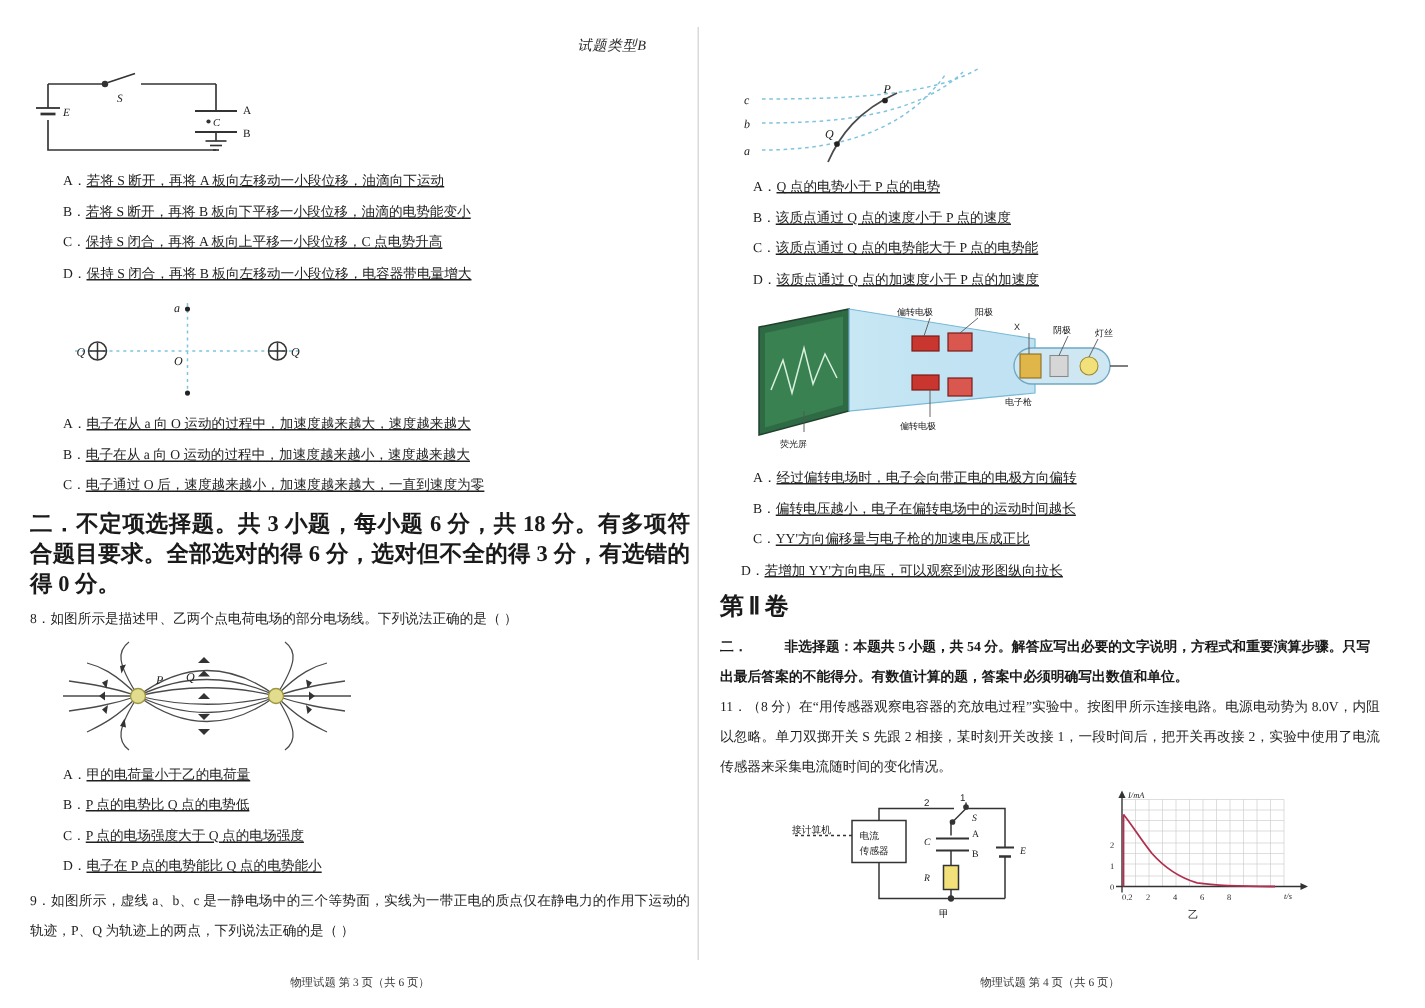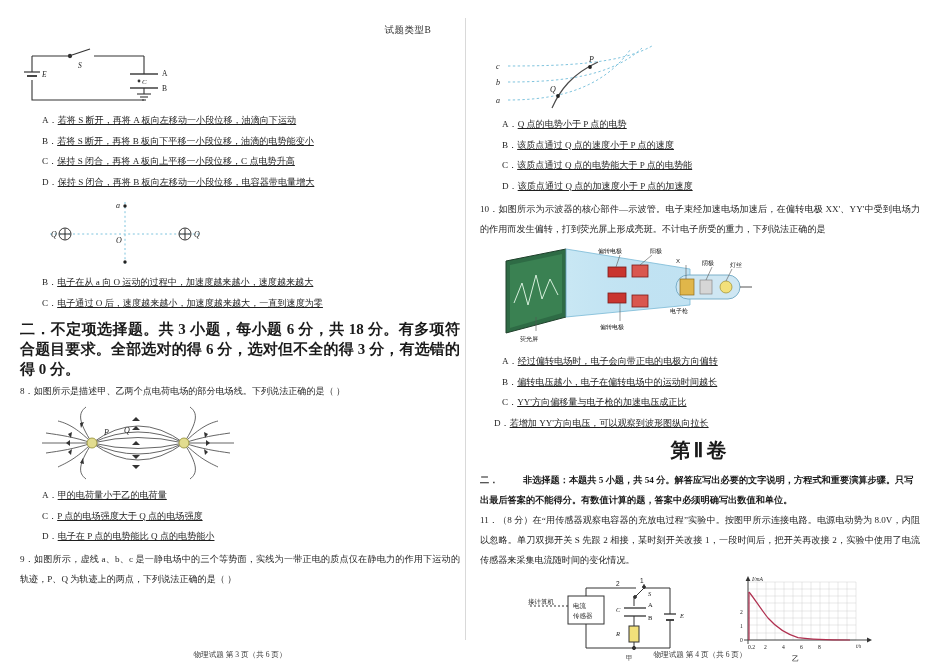--- a/index.html
+++ b/index.html
@@ -2,31 +2,31 @@
 <html><head>
 <meta charset="utf-8">
 <style>
   html,body{margin:0;padding:0;}
   body{
     width:950px;height:672px;background:#fff;
     font-family:"Liberation Serif","DejaVu Serif",serif;
     color:#1a1a1a;overflow:hidden;position:relative;
   }
   .page{position:absolute;top:0;left:0;width:950px;height:672px;}
-  .hdr{position:absolute;top:24px;left:0;width:816px;text-align:center;font-size:9.5px;letter-spacing:.5px;color:#2b2b2b;}
+  .hdr{position:absolute;top:24px;left:0;width:816px;text-align:center;font-size:9.5px;letter-spacing:.5px;color:#2b2b2b;font-style:italic;}
   .col{position:absolute;top:40px;width:440px;height:575px;}
   .colL{left:20px;}
   .colR{left:480px;}
   .divider{position:absolute;top:18px;left:465px;width:0;height:622px;border-left:1px solid #d9d9d9;}
   .q{font-size:9.1px;line-height:20px;text-align:justify;color:#1f1f1f;}
   .opt{font-size:9.1px;line-height:20.5px;padding-left:22px;color:#1f1f1f;text-decoration:underline;}
   .opt .lbl{display:inline-block;min-width:14px;}
   .sec{font-size:15px;line-height:20px;font-weight:bold;text-align:justify;}
   .sec2{font-size:9.2px;line-height:20px;font-weight:bold;}
-  .juan{text-align:center;font-size:20px;font-weight:bold;letter-spacing:3px;margin:4px 0 6px;font-family:"Liberation Serif",serif;}
+  .juan{font-size:16px;font-weight:bold;letter-spacing:3px;margin:4px 0 6px;font-family:"Liberation Serif",serif;}
   .fig{position:relative;margin:4px auto;}
   .ftr{position:absolute;bottom:12px;font-size:7.6px;color:#3a3a3a;width:440px;text-align:center;}
   .ftrL{left:20px;}
   .ftrR{left:480px;}
   svg{display:block;}
   .center{text-align:center;}
 </style>
 </head>
 <body>
 
@@ -86,20 +86,21 @@
         </g>
         <circle cx="105" cy="10" r="1.7" fill="#222"></circle>
         <circle cx="105" cy="66" r="1.7" fill="#222"></circle>
         <text x="31" y="41" font-size="8" font-style="italic" fill="#222" font-family="Liberation Serif, serif">Q</text>
         <text x="174" y="41" font-size="8" font-style="italic" fill="#222" font-family="Liberation Serif, serif">Q</text>
         <text x="96" y="12" font-size="8" font-style="italic" fill="#222" font-family="Liberation Serif, serif">a</text>
         <text x="96" y="47" font-size="8" font-style="italic" fill="#222" font-family="Liberation Serif, serif">O</text>
       </svg>
     </div>
 
+    <div class="opt"><span class="lbl">A．</span><span>电子在从 a 向 O 运动的过程中，加速度越来越大，速度越来越大</span></div>
     <div class="opt"><span class="lbl">B．</span><span>电子在从 a 向 O 运动的过程中，加速度越来越小，速度越来越大</span></div>
     <div class="opt"><span class="lbl">C．</span><span>电子通过 O 后，速度越来越小，加速度越来越大，一直到速度为零</span></div>
 
     <div class="sec" style="margin-top:6px">二．不定项选择题。共 3 小题，每小题 6 分，共 18 分。有多项符合题目要求。全部选对的得 6 分，选对但不全的得 3 分，有选错的得 0 分。</div>
 
     <div class="q" style="margin-top:2px">8．如图所示是描述甲、乙两个点电荷电场的部分电场线。下列说法正确的是（        ）</div>
 
     <div class="fig center">
       <svg width="236" height="76" viewBox="0 0 236 76">
         <g stroke="#4a4a4a" stroke-width="0.85" fill="none">
@@ -140,20 +141,21 @@
           <polygon points="188,47 184,44 185,50"></polygon>
         </g>
         <circle cx="72" cy="38" r="5" fill="#e2dc8f" stroke="#9c9640" stroke-width="0.9"></circle>
         <circle cx="164" cy="38" r="5" fill="#e2dc8f" stroke="#9c9640" stroke-width="0.9"></circle>
         <text x="104" y="28" font-size="8" font-style="italic" fill="#222" font-family="Liberation Serif, serif">Q</text>
         <text x="84" y="30" font-size="8" font-style="italic" fill="#222" font-family="Liberation Serif, serif">P</text>
       </svg>
     </div>
 
     <div class="opt"><span class="lbl">A．</span><span>甲的电荷量小于乙的电荷量</span></div>
+    <div class="opt"><span class="lbl">B．</span><span>P 点的电势比 Q 点的电势低</span></div>
     <div class="opt"><span class="lbl">C．</span><span>P 点的电场强度大于 Q 点的电场强度</span></div>
     <div class="opt"><span class="lbl">D．</span><span>电子在 P 点的电势能比 Q 点的电势能小</span></div>
 
     <div class="q" style="margin-top:2px">9．如图所示，虚线 a、b、c 是一静电场中的三个等势面，实线为一带正电的质点仅在静电力的作用下运动的轨迹，P、Q 为轨迹上的两点，下列说法正确的是（        ）</div>
   </div>
 
   <div class="col colR">
 
     <div class="fig" style="text-align:center">
       <svg width="210" height="66" viewBox="0 0 210 66">
@@ -171,21 +173,20 @@
         <text x="70" y="48" font-size="8" font-style="italic" fill="#222" font-family="Liberation Serif, serif">Q</text>
         <text x="109" y="18" font-size="8" font-style="italic" fill="#222" font-family="Liberation Serif, serif">P</text>
       </svg>
     </div>
 
     <div class="opt"><span class="lbl">A．</span><span>Q 点的电势小于 P 点的电势</span></div>
     <div class="opt"><span class="lbl">B．</span><span>该质点通过 Q 点的速度小于 P 点的速度</span></div>
     <div class="opt"><span class="lbl">C．</span><span>该质点通过 Q 点的电势能大于 P 点的电势能</span></div>
     <div class="opt"><span class="lbl">D．</span><span>该质点通过 Q 点的加速度小于 P 点的加速度</span></div>
 
-    <div class="q" style="margin-top:3px">10．如图所示为示波器的核心部件—示波管。电子束经加速电场加速后，在偏转电极 XX'、YY'中受到电场力的作用而发生偏转，打到荧光屏上形成亮斑。不计电子所受的重力，下列说法正确的是</div>
 
     <div class="fig center">
       <svg width="300" height="104" viewBox="0 0 300 104">
         <defs>
           <linearGradient id="beam" x1="0" y1="0" x2="1" y2="0">
             <stop offset="0" stop-color="#bfe3f2" stop-opacity="0.85"></stop>
             <stop offset="1" stop-color="#8fcbe8" stop-opacity="0.55"></stop>
           </linearGradient>
         </defs>
 

